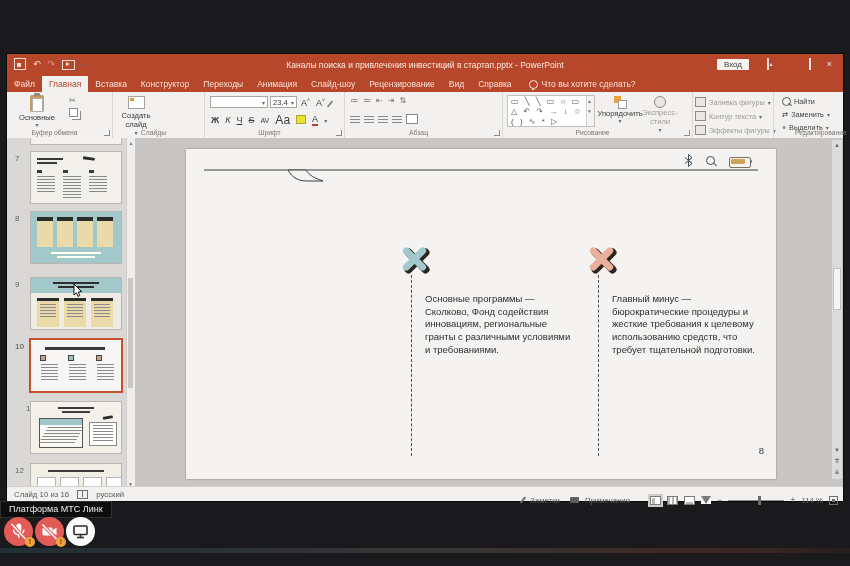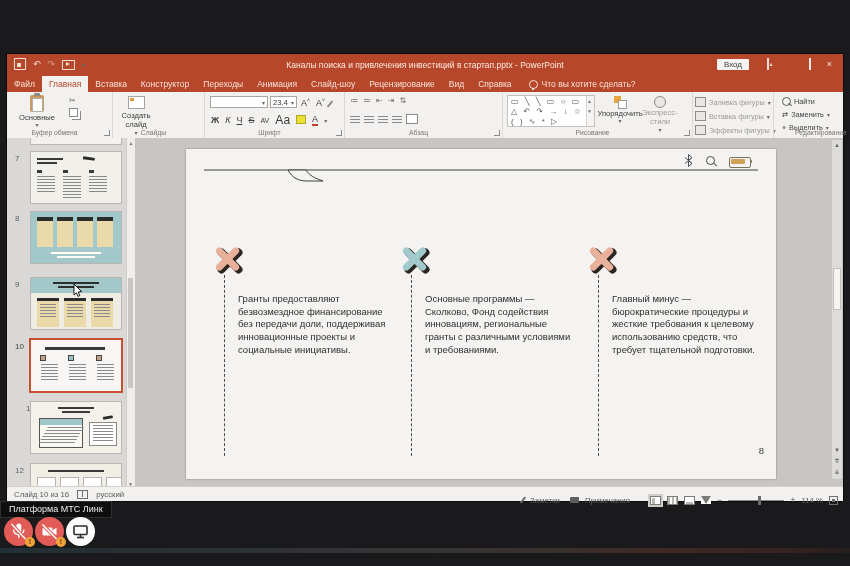--- a/index.html
+++ b/index.html
@@ -245,21 +245,21 @@
 
       <div class="grp" style="width:80px;border-right:none;text-align:center;">
         <div style="position:absolute;left:2px;top:5px;display:flex;flex-direction:column;gap:4px;">
           <span class="sm dis">
               <span class="mi" style="background:#e9e7e4;"></span>
               <span>Заливка фигуры</span>
               <span class="car">▾</span>
             </span>
           <span class="sm dis">
               <span class="mi" style="background:#e9e7e4;"></span>
-              <span>Вставка фигуры</span>
+              <span>Контур текста</span>
               <span class="car">▾</span>
             </span>
           <span class="sm dis">
               <span class="mi" style="background:#e9e7e4;"></span>
               <span>Эффекты фигуры</span>
               <span class="car">▾</span>
             </span>
         </div>
       </div>
 
@@ -412,36 +412,20 @@
           </svg>
           <div style="position:absolute;left:520px;top:7px;width:7px;height:7px;border:1.3px solid #4a4a4a;border-radius:50%;">
             <div style="position:absolute;left:6px;top:7px;width:4px;height:1.3px;background:#4a4a4a;transform:rotate(42deg);"></div>
           </div>
           <div style="position:absolute;left:543px;top:8px;width:20px;height:9px;border:1px solid #7d7460;border-radius:2px;">
             <div style="position:absolute;left:1px;top:1px;width:14px;height:5px;background:#d0a258;border-radius:1px;"></div>
             <div style="position:absolute;left:20px;top:2px;width:2px;height:3px;background:#7d7460;border-radius:0 1px 1px 0;"></div>
           </div>
 
 
-          <div class="scol" style="left:25px;">
-            <svg width="36" height="36">
-              <g transform="translate(2,2)">
-                <g fill="#2c2620">
-                  <rect x="13" y="0" width="8" height="32" rx="4" transform="rotate(45 17 16)"></rect>
-                  <rect x="13" y="0" width="8" height="32" rx="4" transform="rotate(-45 17 16)"></rect>
-                </g>
-              </g>
-              <g fill="#e9b19b">
-                <rect x="13" y="1" width="7" height="30" rx="3.5" transform="rotate(45 16.5 16)"></rect>
-                <rect x="13" y="1" width="7" height="30" rx="3.5" transform="rotate(-45 16.5 16)"></rect>
-              </g>
-            </svg>
-            <div class="dash"></div>
-            <div class="ctext">Гранты предоставляют безвозмездное финансирование без передачи доли, поддерживая инновационные проекты и социальные инициативы.</div>
-          </div>
 
           <div class="scol" style="left:399px;">
             <svg width="36" height="36">
               <g transform="translate(2,2)">
                 <g fill="#2c2620">
                   <rect x="13" y="0" width="8" height="32" rx="4" transform="rotate(45 17 16)"></rect>
                   <rect x="13" y="0" width="8" height="32" rx="4" transform="rotate(-45 17 16)"></rect>
                 </g>
               </g>
               <g fill="#e9b19b">

